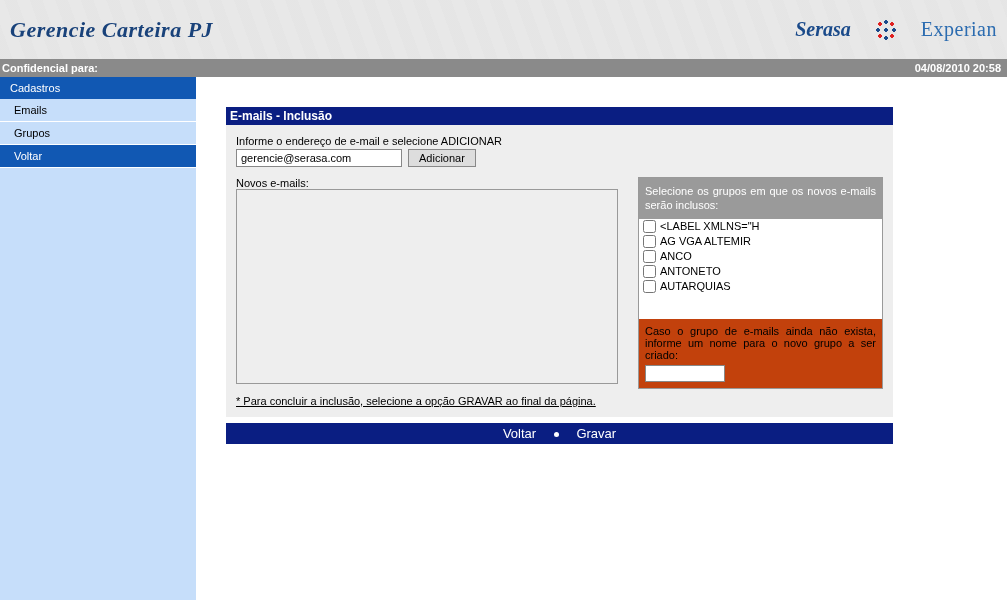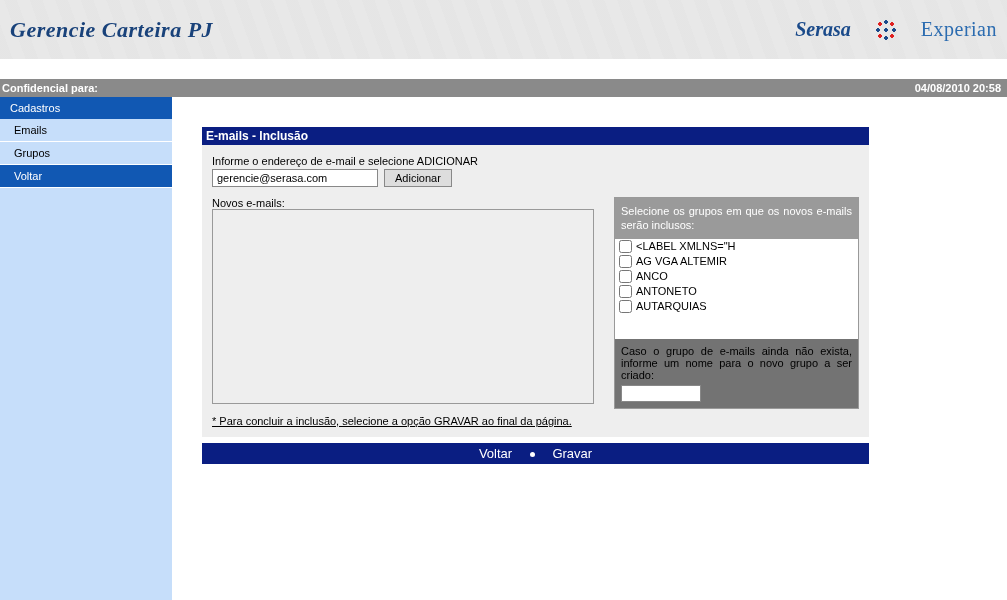--- a/index.html
+++ b/index.html
@@ -24,44 +24,44 @@
   radial-gradient(circle at 14px 6px, #1a4a8a 2px, transparent 2px),
   radial-gradient(circle at 20px 8px, #e02020 2px, transparent 2px),
   radial-gradient(circle at 6px 14px, #1a4a8a 2px, transparent 2px),
   radial-gradient(circle at 14px 14px, #1a4a8a 2px, transparent 2px),
   radial-gradient(circle at 22px 14px, #1a4a8a 2px, transparent 2px),
   radial-gradient(circle at 8px 20px, #e02020 2px, transparent 2px),
   radial-gradient(circle at 14px 22px, #1a4a8a 2px, transparent 2px),
   radial-gradient(circle at 20px 20px, #e02020 2px, transparent 2px);
 }
 
-.status-bar { height: 18px; background: #8a8a8a; color: #fff; display: flex; align-items: center; justify-content: space-between; padding: 0 6px 0 2px; font-weight: bold; font-size: 11px; margin-top: 20px; }
+.status-bar { height: 18px; background: #8a8a8a; color: #fff; display: flex; align-items: center; justify-content: space-between; padding: 0 6px 0 2px; font-weight: bold; font-size: 11px; }
 
 .main { display: flex; height: calc(600px - 59px - 18px); }
-.sidebar { width: 172px; background: #c6defa; }
+.sidebar { width: 196px; background: #c6defa; }
 .sidebar .group { background: #1158b3; color: #fff; padding: 5px 10px; font-size: 11px; }
 .sidebar .item { background: #c6defa; color: #000; padding: 5px 14px; border-bottom: 1px solid #fff; cursor: pointer; }
 .sidebar .item.active { background: #1158b3; color: #fff; }
 .content { flex: 1; background: #fff; padding: 30px 30px 0 30px; overflow: hidden; }
 .panel { width: 667px; }
 .panel-title { background: #0a1e82; color: #fff; font-weight: bold; padding: 2px 4px; font-size: 12px; }
 .panel-body { background: #eee; padding: 10px; }
 .form-row { display: flex; align-items: center; gap: 6px; margin-bottom: 10px; }
 .text-input { font-family: inherit; font-size: 11px; padding: 2px 4px; border: 1px solid #888; width: 166px; background: #fff; }
 .btn { font-family: inherit; font-size: 11px; border: 1px solid #888; background: #ddd; padding: 2px 10px; cursor: pointer; }
 .two-col { display: flex; gap: 20px; align-items: flex-start; }
 .col-left { flex: 1 1 55%; }
 .col-right { flex: 0 0 245px; }
 textarea.new-emails { width: 100%; height: 195px; font-family: inherit; font-size: 11px; resize: none; border: 1px solid #999; background: #eee; overflow-y: scroll; }
 .col-right-box { border: 1px solid #999; }
 .col-right-head { background: #9a9a9a; color: #fff; padding: 6px; font-size: 11px; line-height: 1.3; text-align: justify; }
 .groups-list { height: 100px; overflow-y: scroll; background: #fff; }
 .groups-list label { display: flex; align-items: center; gap: 4px; padding: 1px 4px; font-size: 11px; }
 .groups-list input[type=checkbox]{ width:13px; height:13px; }
-.col-right-foot { background: #737373; padding: 6px; font-size: 11px; text-align: justify; }
+.col-right-foot { background: #c2410c; padding: 6px; font-size: 11px; text-align: justify; }
 .col-right-foot input { border: 1px solid #888; width: 80px; display:block; margin-top:4px; }
 .note { margin-top: 6px; font-size: 11px; text-decoration: underline; }
 .action-bar { background: #0a1e82; color: #fff; text-align: center; padding: 3px 0; font-size: 13px; margin-top: 6px; }
 .action-bar a { color: #fff; text-decoration: none; margin: 0 8px; cursor: pointer; }
 .action-bar .sep { display:inline-block; width:5px; height:5px; background:#fff; border-radius:50%; vertical-align:middle; margin:0 6px; }
 </style>
 </head>
 <body>
 
 <div class="header">

